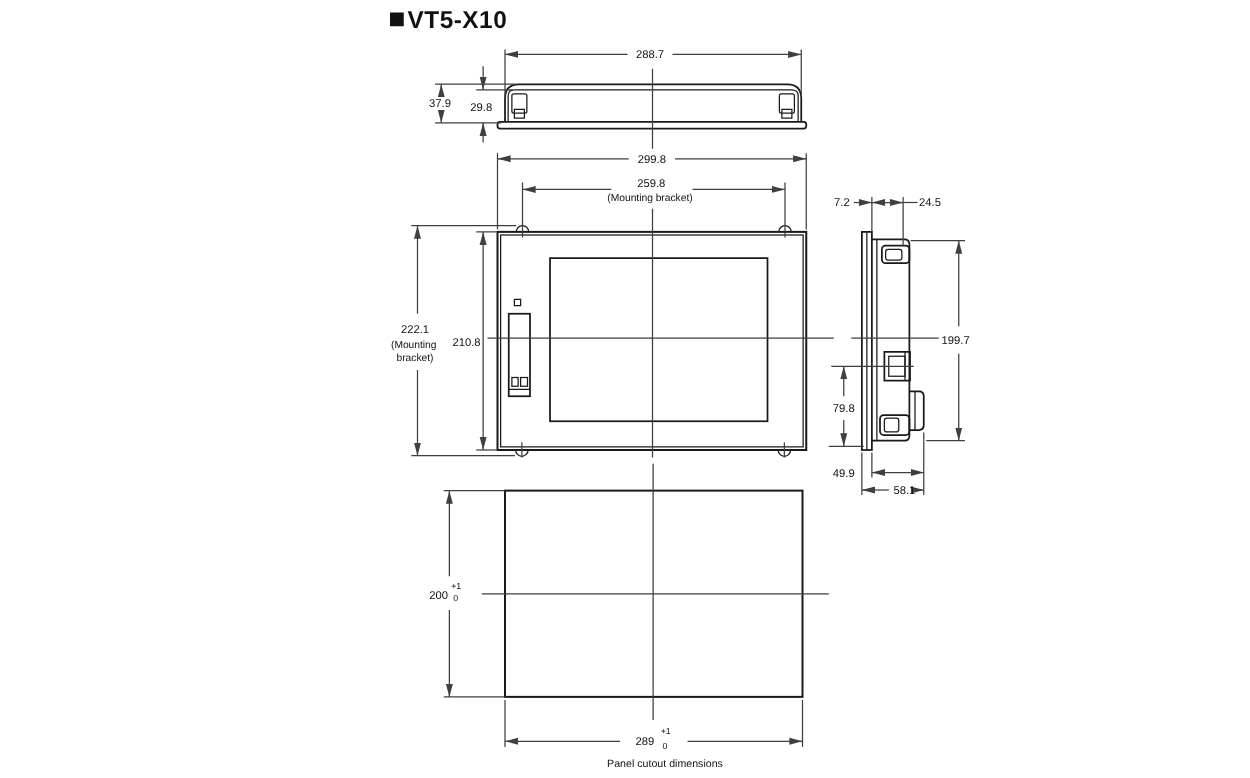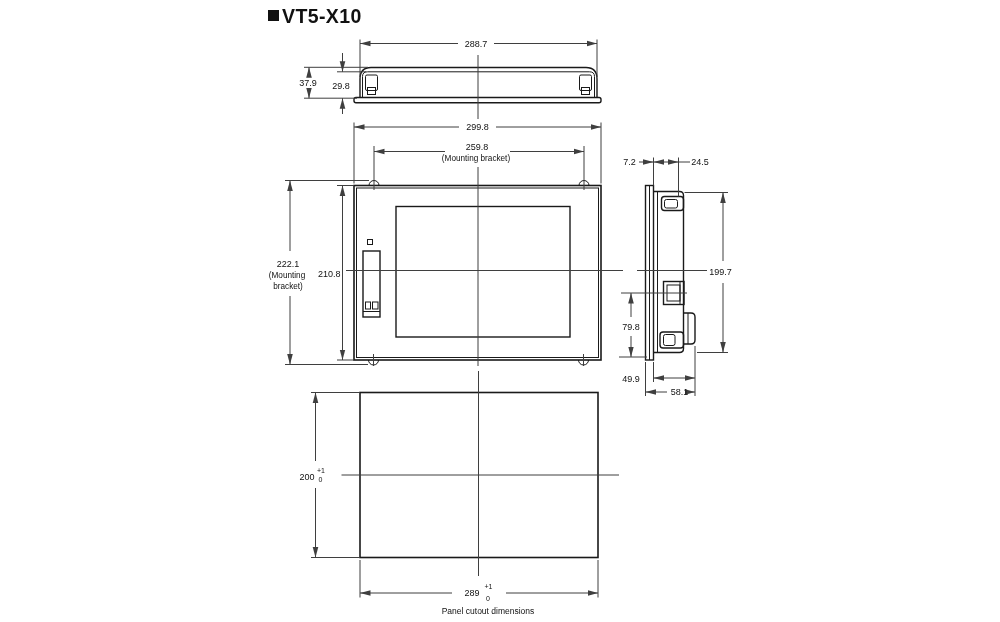--- a/index.html
+++ b/index.html
@@ -1,17 +1,17 @@
 <!DOCTYPE html>
 <html><head>
 <meta charset="utf-8">
 <style>
   html,body{margin:0;padding:0;background:#ffffff;}
   .stage{position:relative;width:802px;height:622px;background:#ffffff;overflow:hidden;
-         font-family:"Liberation Sans","DejaVu Sans",sans-serif;}
+         font-family:"Liberation Sans","DejaVu Sans",sans-serif;margin-left:44px;}
   svg{position:absolute;left:0;top:0;}
   .obj {stroke:#1a1a1a;stroke-width:1.4;fill:none;}
   .objb{stroke:#1a1a1a;stroke-width:1.6;fill:none;}
   .obj2{stroke:#1a1a1a;stroke-width:1;fill:none;}
   .dim {stroke:#3f3f3f;stroke-width:1;fill:none;}
   text{font-family:"Liberation Sans","DejaVu Sans",sans-serif;fill:#111111;
        text-anchor:middle;dominant-baseline:central;}
   .dimtxt{font-size:9px;}
   .note{font-size:8.2px;}
   .tol{font-size:7px;text-anchor:start;}

